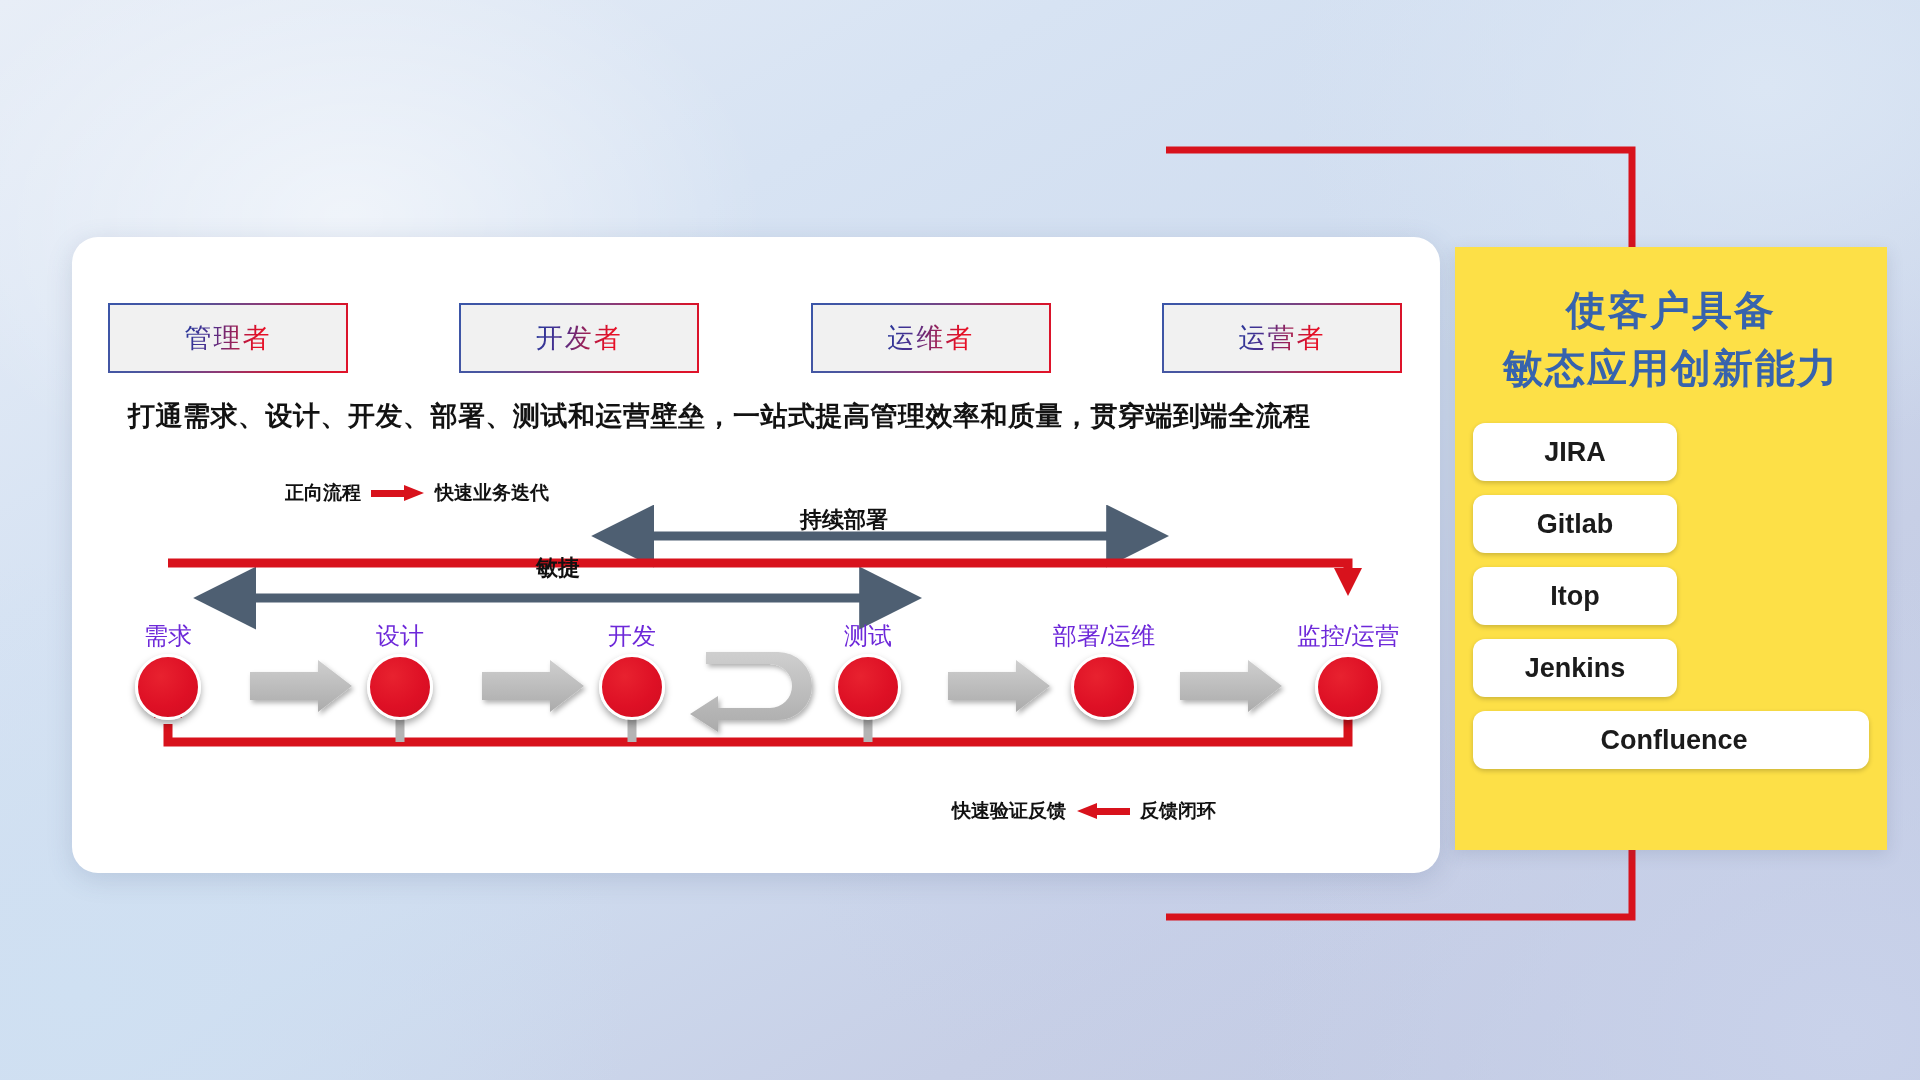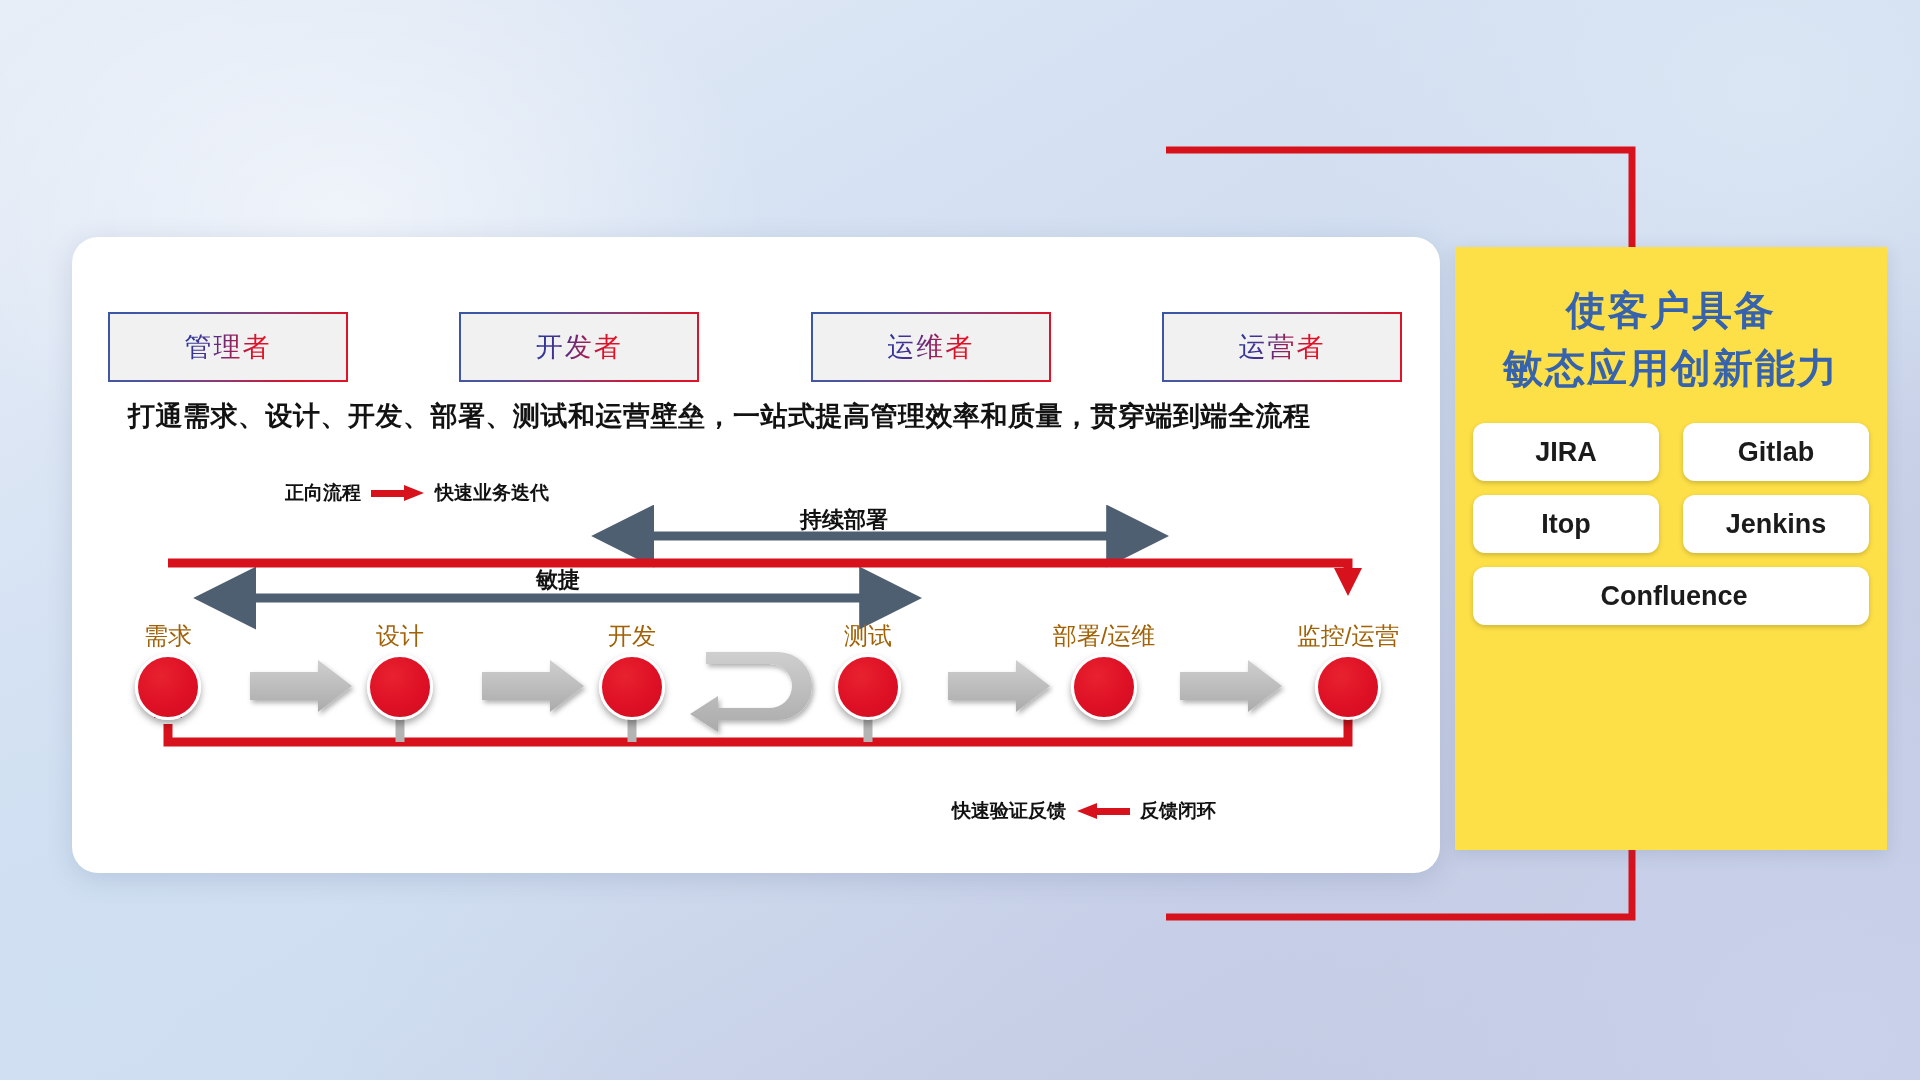--- a/index.html
+++ b/index.html
@@ -30,21 +30,21 @@
   
   #card{
     position:absolute;left:72px;top:237px;width:1368px;height:636px;
     background:#ffffff;border-radius:26px;
     box-shadow:0 6px 26px rgba(70,90,130,.18);
     z-index:5;
   }
 
   
   #roles{position:absolute;left:110px;top:305px;width:1290px;height:66px;
-         display:flex;justify-content:space-between;z-index:7;margin-top:9px;}
+         display:flex;justify-content:space-between;z-index:7;}
   .role{
     width:236px;height:66px;box-sizing:border-box;
     background:#f1f1f1;
     position:relative;
     display:flex;align-items:center;justify-content:center;
   }
   .role:before{
     content:"";position:absolute;inset:-2px;
     background:linear-gradient(125deg,#3a55a8 0%,#4a57a0 28%,#8c3a76 55%,#d6142b 80%,#e0132a 100%);
     z-index:-1;
@@ -72,28 +72,28 @@
   .red-arrow-r:before{content:"";position:absolute;left:0;top:3px;width:36px;height:7px;background:#d8121c;}
   .red-arrow-r:after{content:"";position:absolute;left:33px;top:-2px;
       border-left:20px solid #d8121c;border-top:8px solid transparent;border-bottom:8px solid transparent;}
   .red-arrow-l:before{content:"";position:absolute;right:0;top:3px;width:36px;height:7px;background:#d8121c;}
   .red-arrow-l:after{content:"";position:absolute;right:33px;top:-2px;
       border-right:20px solid #d8121c;border-top:8px solid transparent;border-bottom:8px solid transparent;}
 
   
   .span-label{position:absolute;z-index:9;font-size:22px;font-weight:700;color:#111;white-space:nowrap;}
   #lbl-cd{left:800px;top:505px;}
-  #lbl-agile{left:536px;top:565px;}
+  #lbl-agile{left:536px;top:553px;}
 
   
   #flow{position:absolute;left:0;top:0;width:1920px;height:1080px;z-index:8;pointer-events:none;}
 
   
   .stage{position:absolute;z-index:10;width:150px;text-align:center;}
-  .stage .cap{font-size:24px;font-weight:400;color:#a16207;white-space:nowrap;line-height:1;}
+  .stage .cap{font-size:24px;font-weight:400;color:#6d28d9;white-space:nowrap;line-height:1;}
   .stage .dot{
     width:66px;height:66px;border-radius:50%;margin:6px auto 0;
     background:radial-gradient(circle at 38% 32%,#e8222f 0%,#de1025 55%,#cf0d20 100%);
     border:3px solid #ffffff;
     box-shadow:0 4px 7px rgba(0,0,0,.34);
     box-sizing:border-box;
   }
 
   
   #panel{
@@ -104,21 +104,21 @@
                font-size:40px;line-height:1.45;letter-spacing:2px;}
   #panel-title div{white-space:nowrap;}
   #tools{margin:26px 18px 0;display:flex;flex-wrap:wrap;gap:14px 14px;justify-content:space-between;}
   .tool{
     height:58px;background:#fff;border-radius:12px;
     display:flex;align-items:center;justify-content:center;
     font-size:27px;font-weight:700;color:#1b1b1b;
     box-shadow:0 2px 5px rgba(0,0,0,.20);
     box-sizing:border-box;
   }
-  .tool.half{width:186px;}
+  .tool.half{width:204px;}
   .tool.full{width:100%;padding-left:6px;}
 </style>
 </head>
 <body>
 
 <div id="bg"></div>
 
 <svg id="connector" viewBox="0 0 1920 1080">
   <polyline points="1166,150 1632,150 1632,917 1166,917" fill="none" stroke="#d8121c" stroke-width="7"></polyline>
 </svg>

